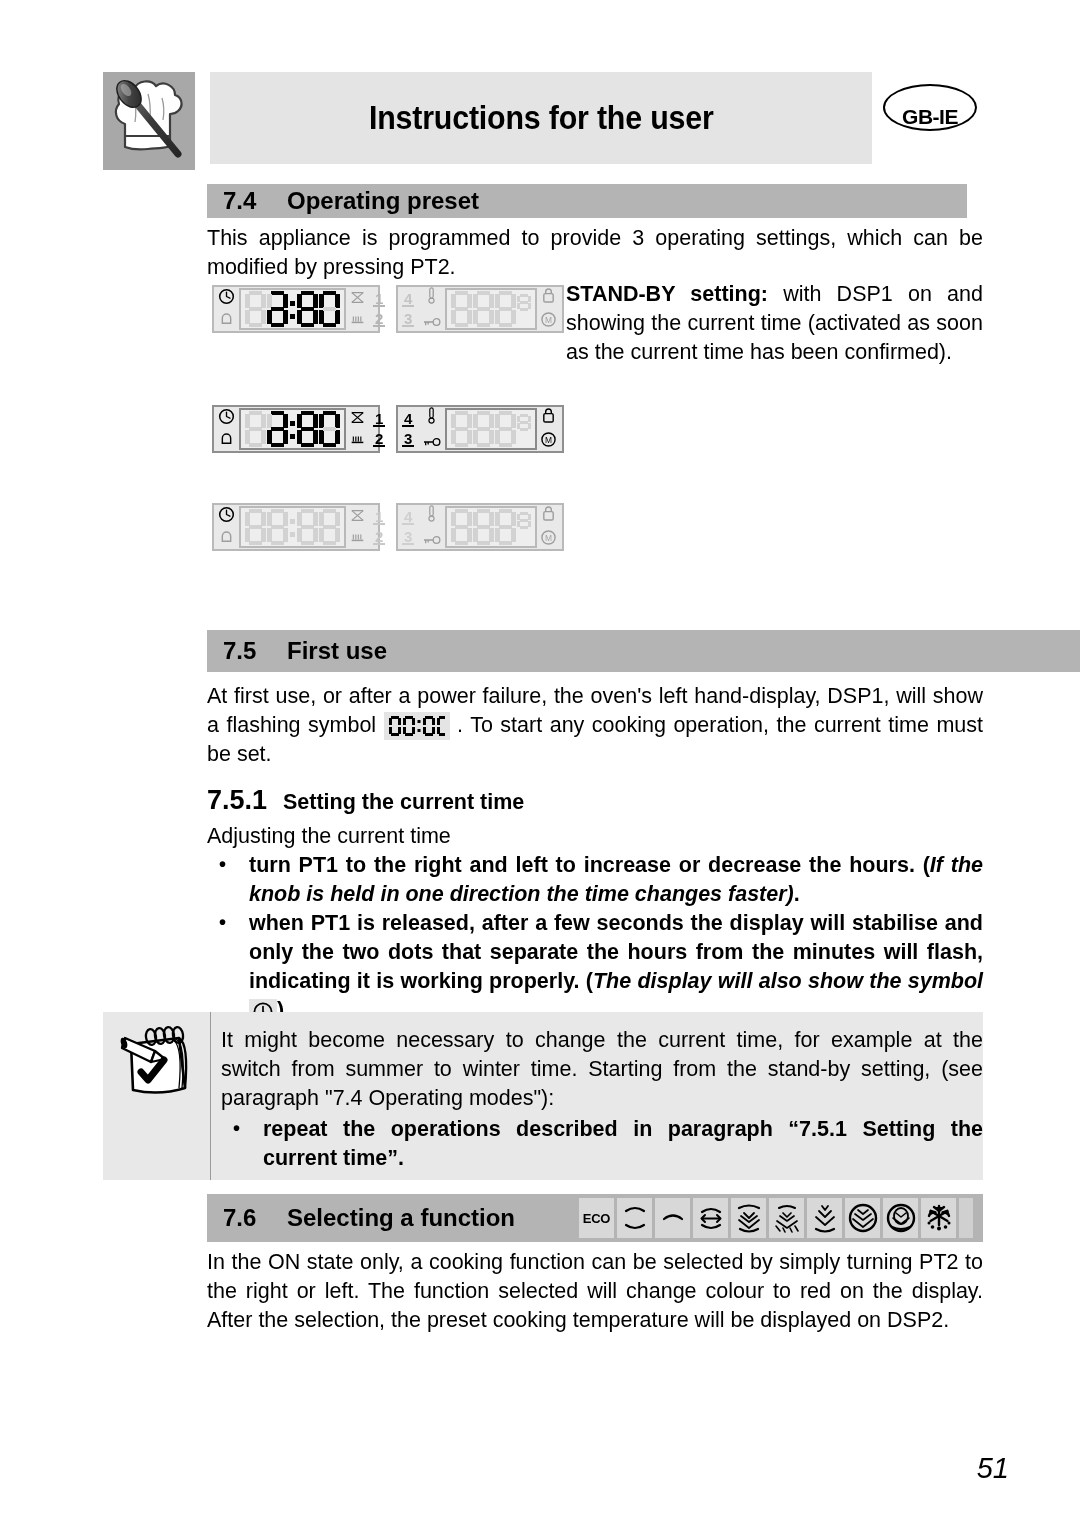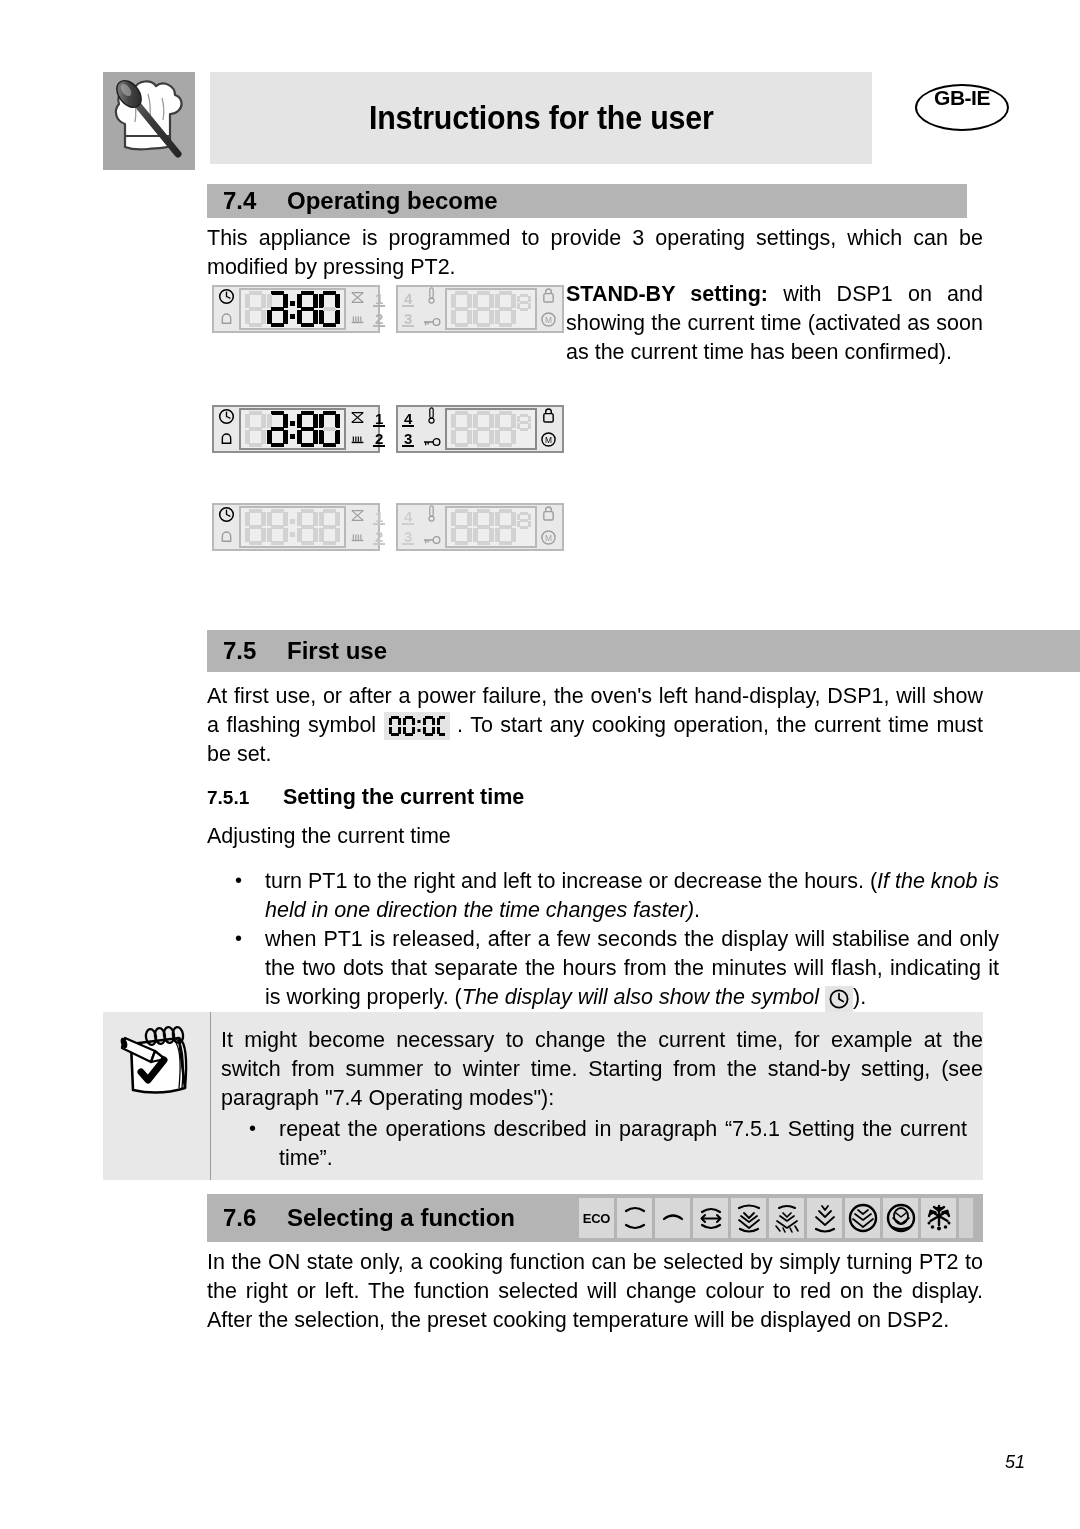--- a/index.html
+++ b/index.html
@@ -53,28 +53,28 @@
   }
   .header-title {
     font-size: 33px;
     font-weight: bold;
     letter-spacing: -0.2px;
     color: #000;
     transform: scaleX(0.92);
   }
   .lang-badge {
     position: absolute;
-    left: 812px;
+    left: 780px;
     top: 12px;
     width: 90px;
     height: 43px;
     border: 2.5px solid #000;
     border-radius: 50%;
     display: flex;
-    align-items: flex-start;
+    align-items: flex-end;
     justify-content: center;
     background: #fff;
   }
   .lang-badge span {
     font-size: 21px;
     font-weight: bold;
     letter-spacing: -0.5px;
   }
 
   
@@ -231,21 +231,21 @@
     position: absolute;
     left: 118px;
     top: 14px;
     width: 762px;
     font-size: 21.5px;
     line-height: 29px;
     text-align: justify;
   }
 
   
-  .blist { margin: 16px; padding: 0; list-style: none; }
+  .blist { margin: 0; padding: 0; list-style: none; font-weight: bold; }
   .blist li {
     position: relative;
     padding-left: 42px;
     text-align: justify;
   }
   .blist li::before {
     content: "\2022";
     position: absolute;
     left: 12px;
     top: -1px;
@@ -270,23 +270,23 @@
   .fn-cell.eco {
     font-size: 13px;
     font-weight: bold;
     letter-spacing: -0.3px;
   }
   .fn-cell.blank { background: #d0d0d0; width: 14px; }
 
   
   .pageno {
     position: absolute;
-    right: 79px;
+    right: 95px;
     top: 1452px;
-    font-size: 18px;
+    font-size: 29px;
     font-style: italic;
   }
 </style>
 </head>
 <body>
 
 <div class="page">
 
   <div class="header">
 
@@ -322,21 +322,21 @@
       <div class="header-title">Instructions for the user</div>
     </div>
 
     <div class="lang-badge">
       <span>GB-IE</span>
     </div>
   </div>
 
   <div class="sec-bar" style="left:207px; top:184px; width:760px; height:34px;">
     <span class="sec-num">7.4</span>
-    <span class="sec-title">Operating become</span>
+    <span class="sec-title">Operating preset</span>
   </div>
 
   <div class="body-text" style="left:207px; top:224px; width:776px;">This appliance is programmed to provide 3 operating settings, which can be modified by pressing PT2.</div>
 
   <div class="disp" style="left:212px; top:285px; width:168px; height:48px;">
     <div class="disp-side">
       <span class="ico">
         <svg width="17" height="17" viewBox="0 0 20 20">
             <circle cx="10" cy="10" r="8" fill="none" stroke="#000" stroke-width="1.8"></circle>
             <path d="M10 10 L10 5 M10 10 L14 12" stroke="#000" stroke-width="1.6" stroke-linecap="round"></path>
@@ -823,21 +823,21 @@
             <rect x="36" y="18" width="8" height="3"></rect>
         <rect x="50" y="1" width="6" height="3"></rect>
             <rect x="48" y="3" width="3" height="7"></rect>
             <rect x="48" y="12" width="3" height="7"></rect>
             <rect x="50" y="18" width="6" height="3"></rect>
       </g>
     </svg></span><span> . To start any cooking operation, the current time must be set.</span>
   </div>
 
   <div style="position:absolute; left:207px; top:785px; width:776px;">
-    <span style="font-size:19px; font-weight:bold; display:inline-block; width:76px;">7.5.1</span><span style="font-size:21.5px; font-weight:bold;">Setting the current time</span>
+    <span style="font-size:27px; font-weight:bold; display:inline-block; width:76px;">7.5.1</span><span style="font-size:21.5px; font-weight:bold;">Setting the current time</span>
   </div>
 
   <div class="body-text nojust" style="left:207px; top:822px; width:776px;">Adjusting the current time</div>
 
   <ul class="blist body-text" style="left:207px; top:851px; width:776px;">
     <li>
       <span>turn PT1 to the right and left to increase or decrease the hours. (</span><i>If the knob is held in one direction the time changes faster)</i><span>.</span>
     </li>
     <li>
       <span>when PT1 is released, after a few seconds the display will stabilise and only the two dots that separate the hours from the minutes will flash, indicating it is working properly. (</span><i>The display will also show the symbol</i> <span class="inline-clock"><svg width="22" height="22" viewBox="0 0 22 22">

